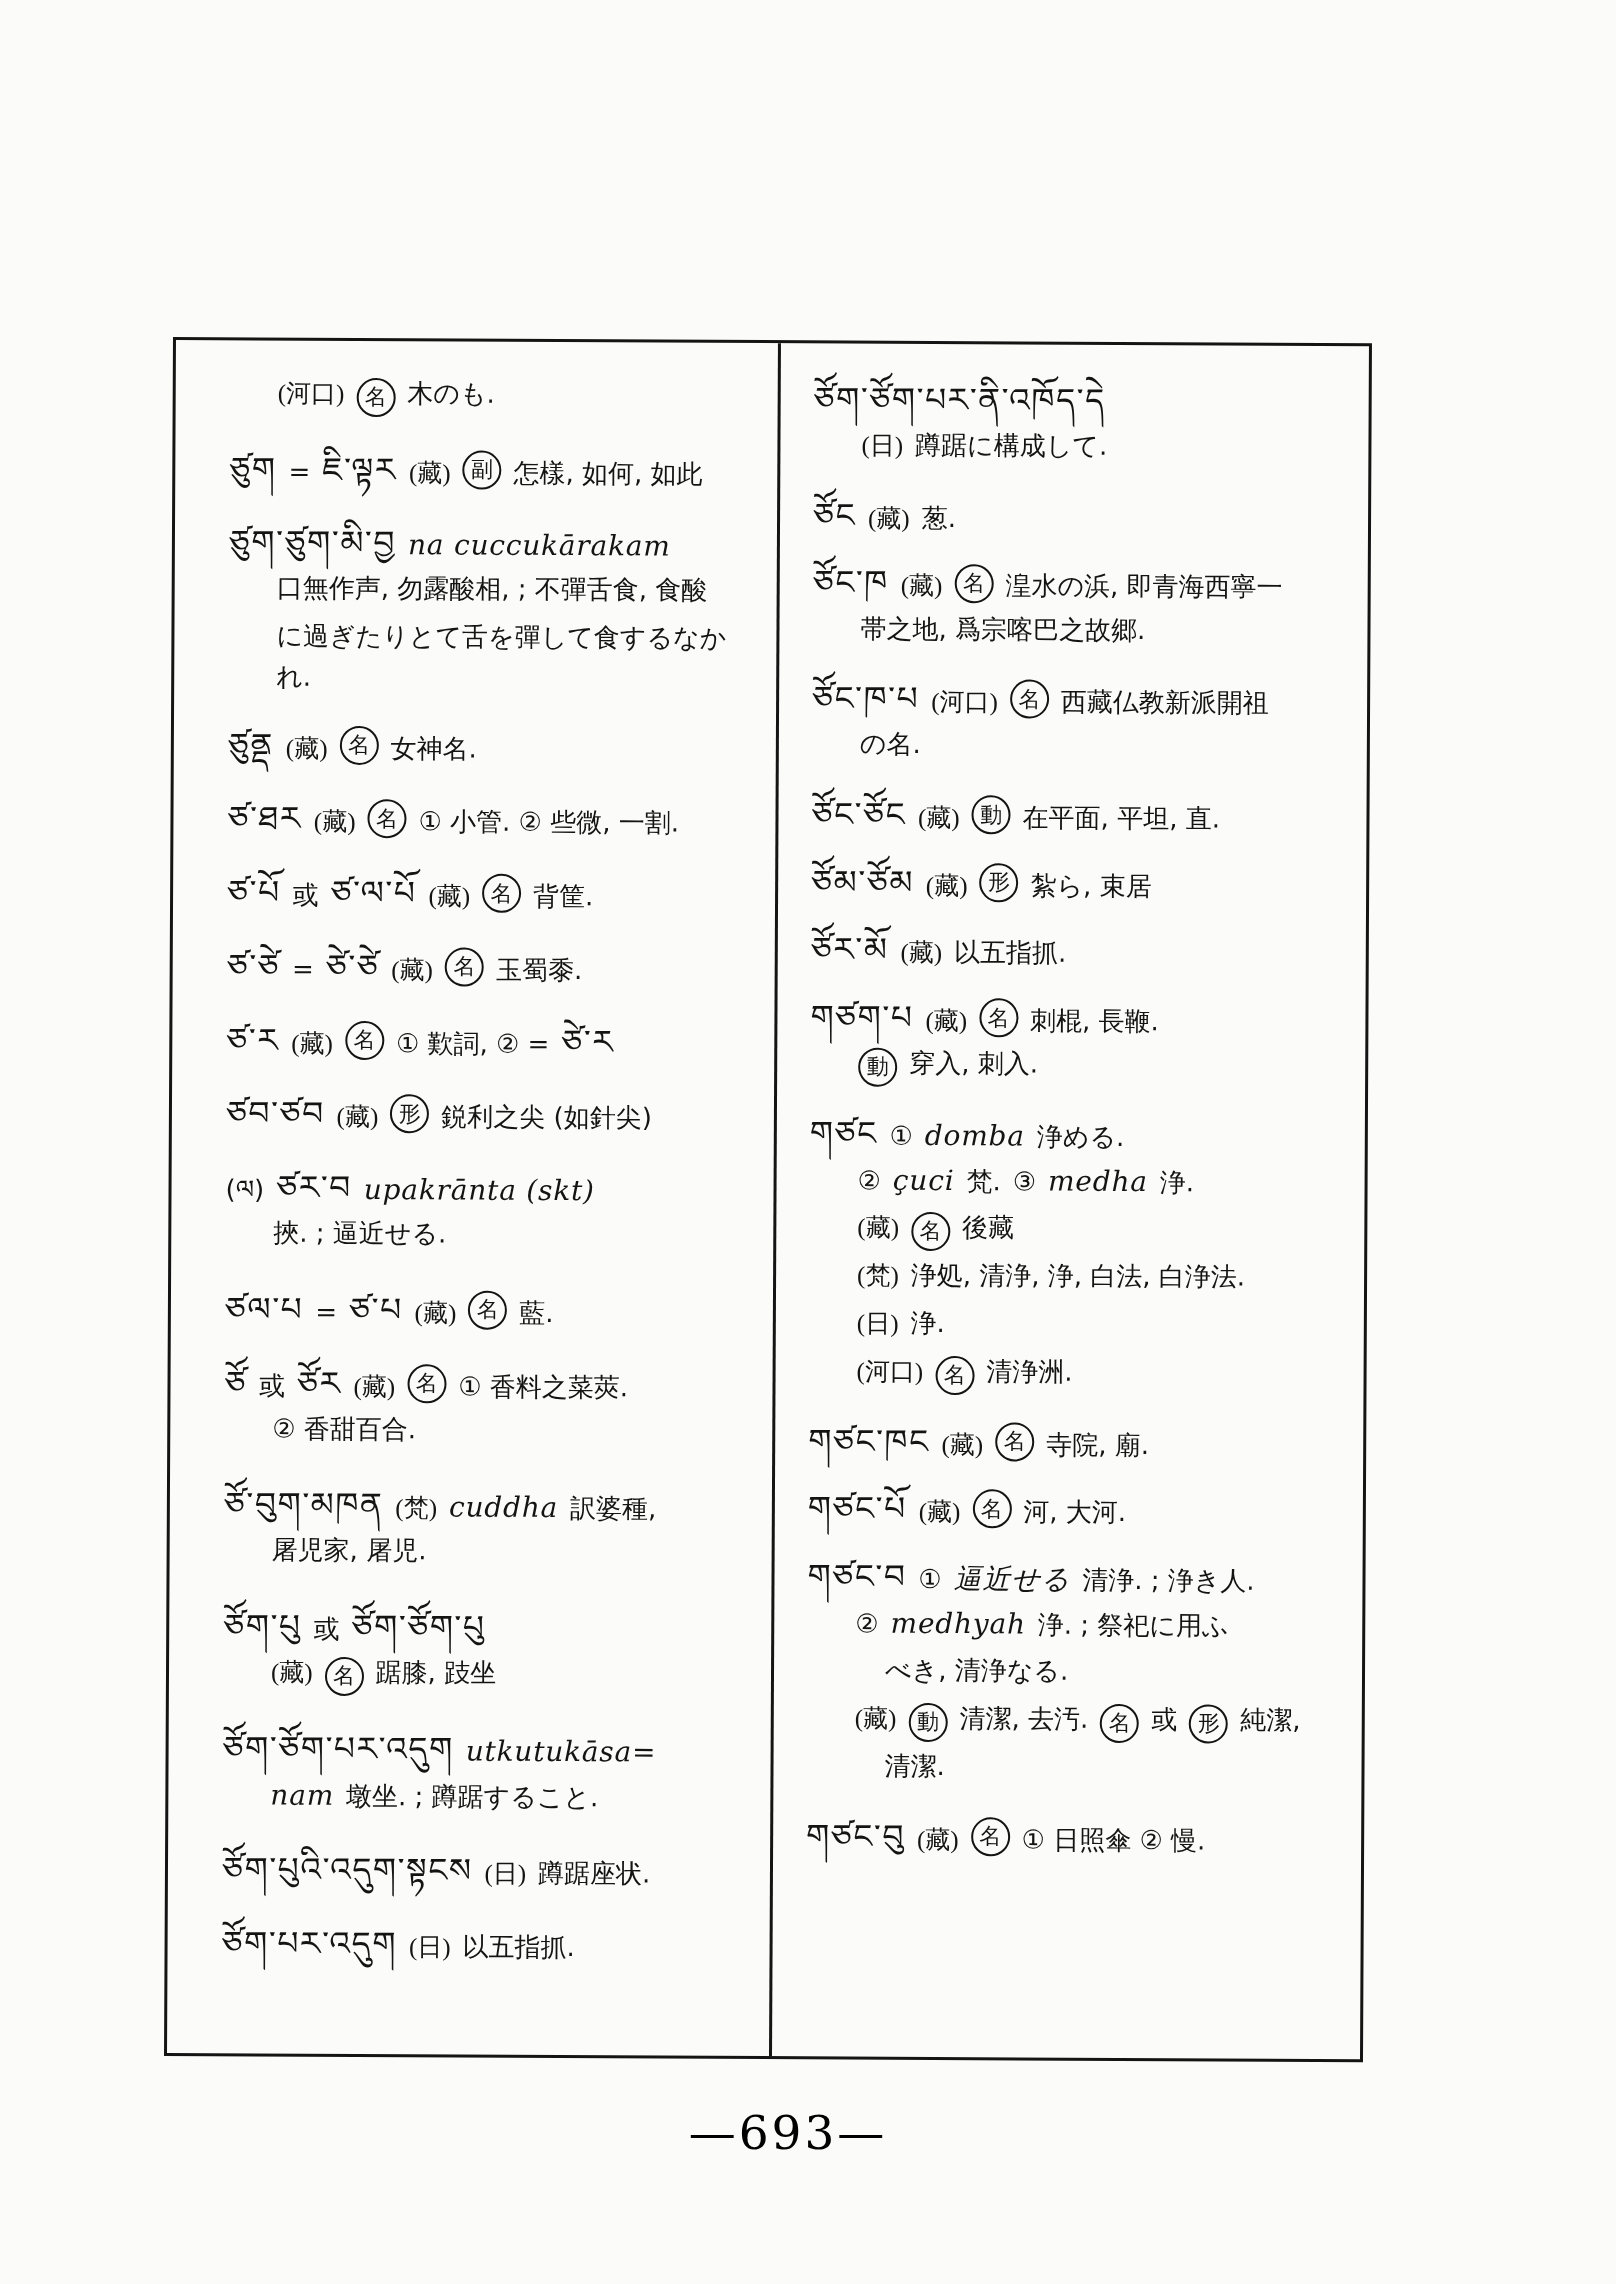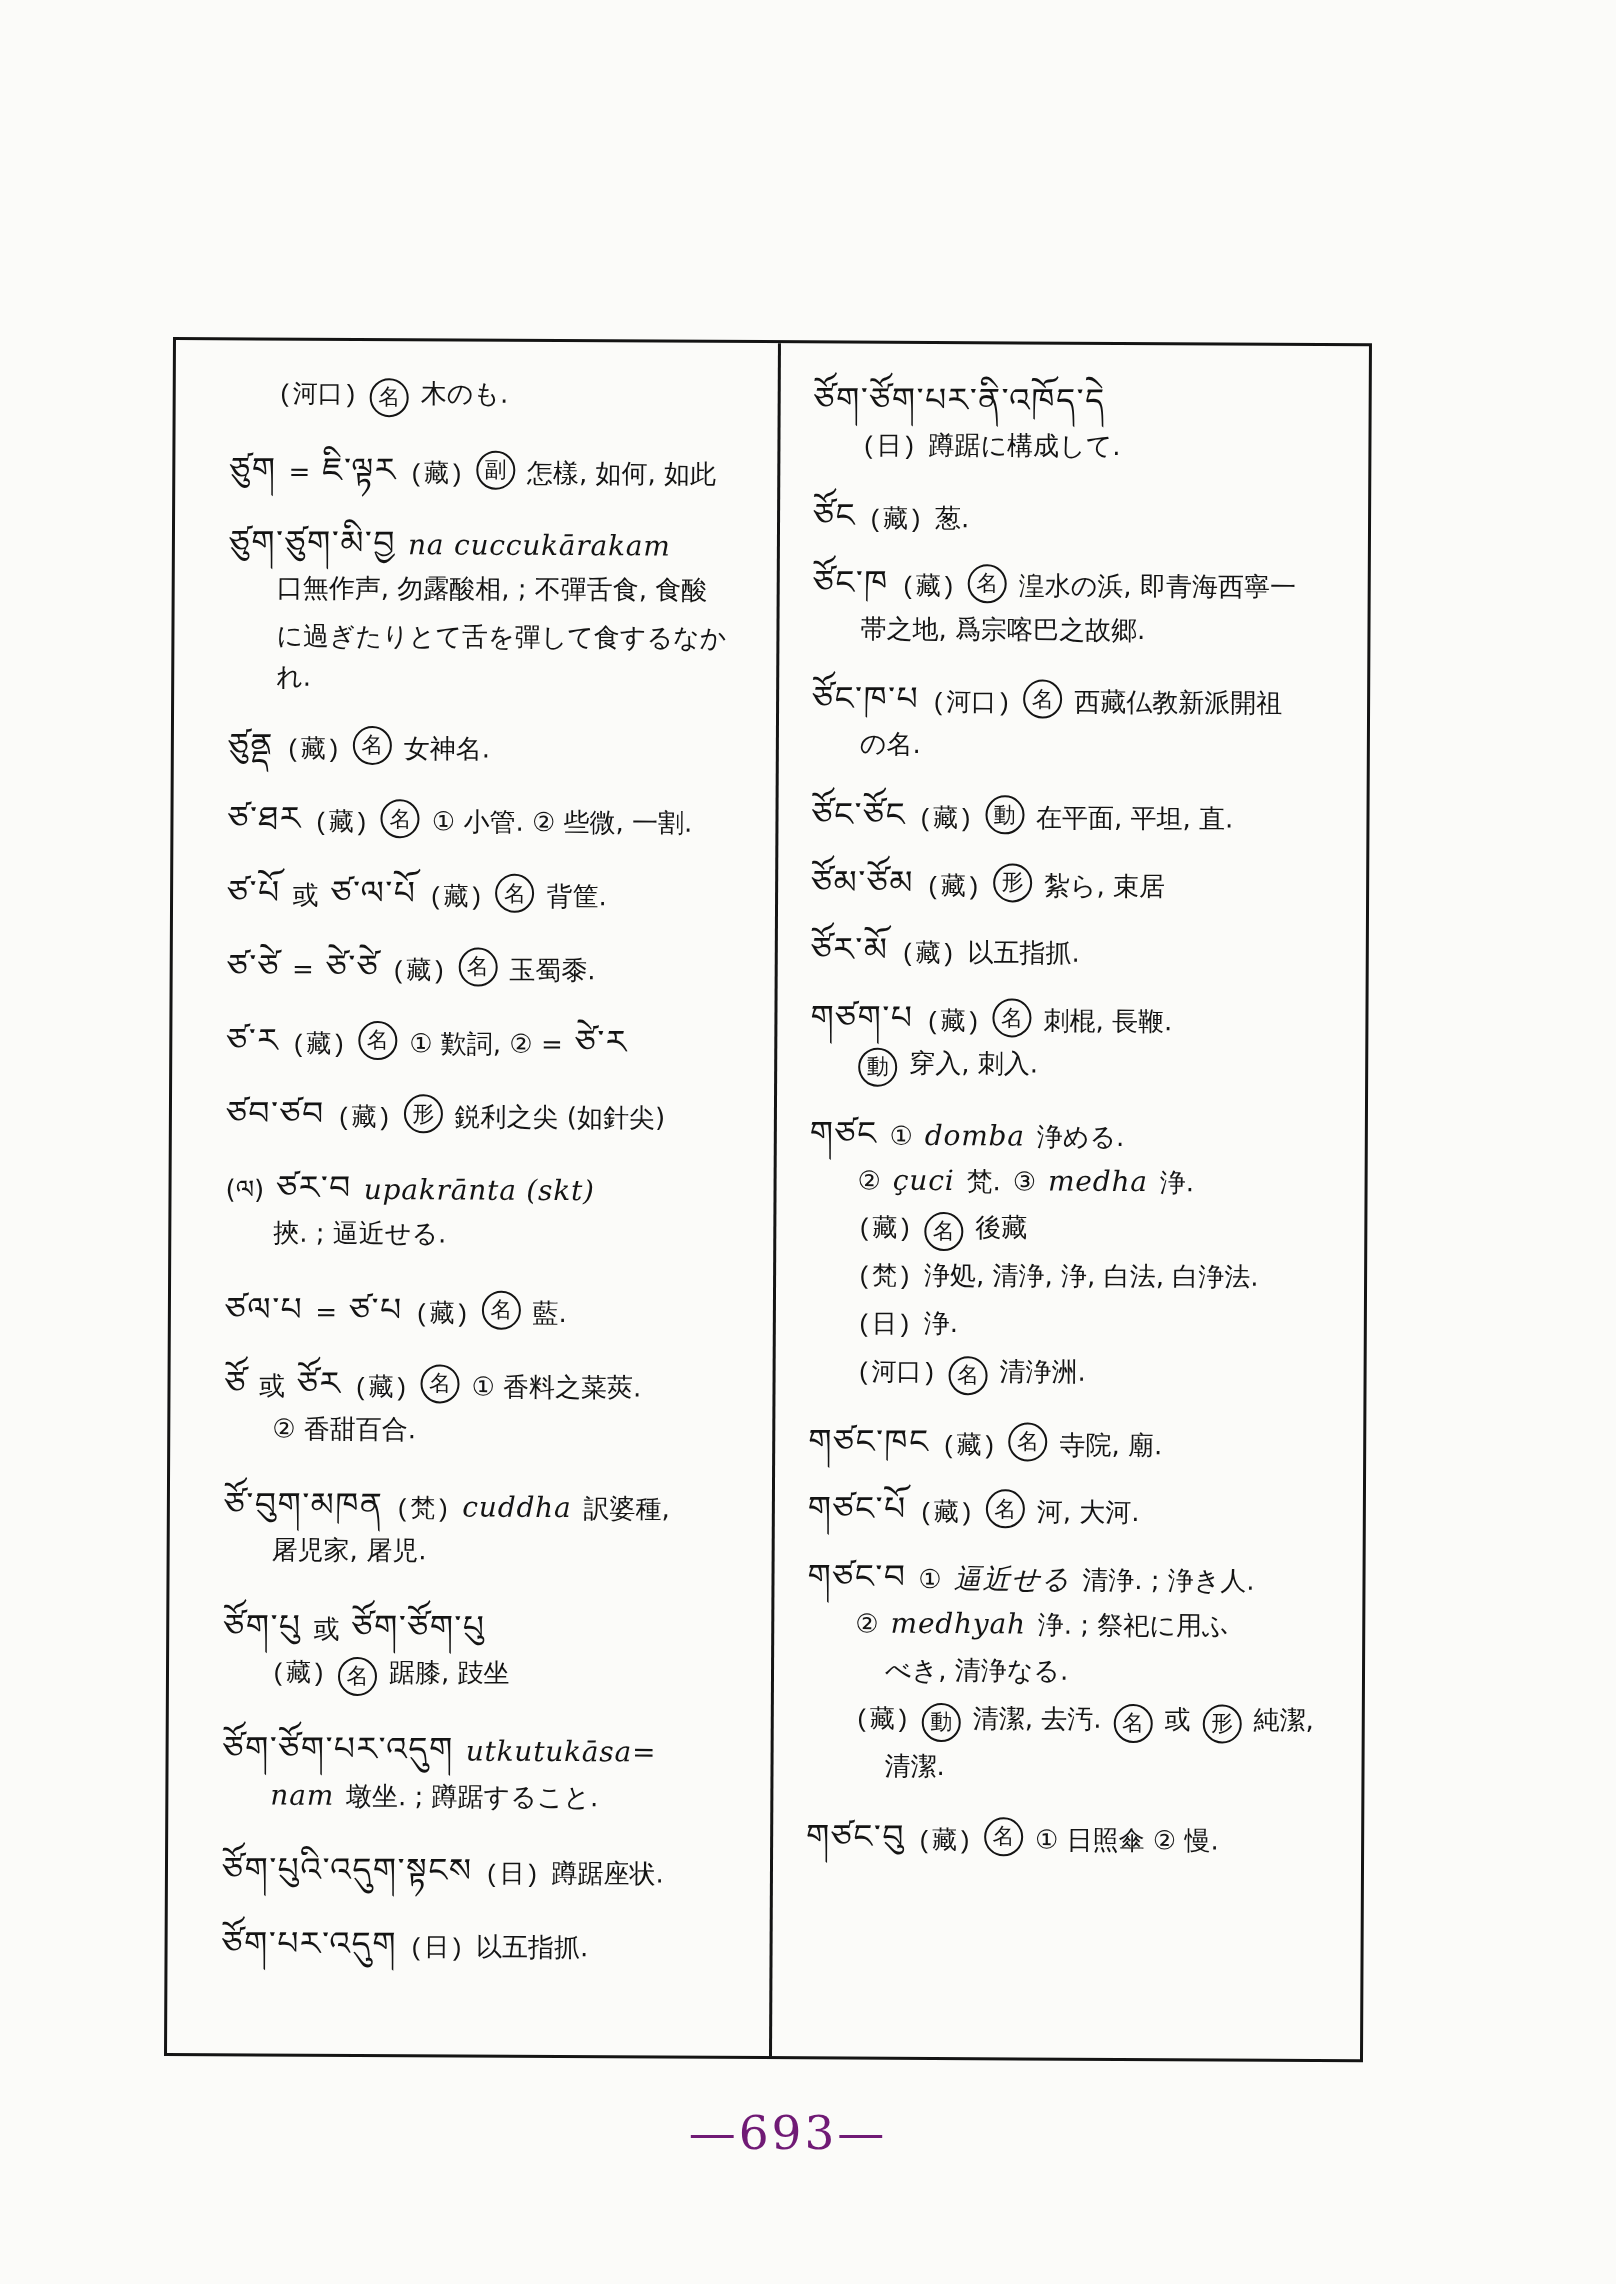--- a/index.html
+++ b/index.html
@@ -30,35 +30,35 @@
     column-gap:12px;row-gap:3px;min-height:48px;
     line-height:1.55;
   }
   .indent-1{margin-left:48px;}
   .indent-2{margin-left:78px;}
   .seg-tib{
     font-size:33px;letter-spacing:1.5px;font-weight:500;
     font-family:"DejaVu Sans",sans-serif;white-space:nowrap;
   }
   .seg-cjk{font-size:26px;font-family:"DejaVu Sans",sans-serif;}
-  .seg-src{font-size:25px;font-family:Liberation Mono, monospace;}
+  .seg-src{font-size:25px;font-family:Liberation Serif, serif;}
   .seg-lat{
     font-size:28px;font-style:italic;
     font-family:"DejaVu Serif",serif;letter-spacing:0.8px;
   }
   .seg-num{font-size:26px;}
   .seg-pos{
     display:inline-flex;align-items:center;justify-content:center;
     width:35px;height:35px;border:2.3px solid #141414;border-radius:50%;
     font-size:22px;line-height:1;align-self:center;flex:none;
   }
   .page-number{
     position:absolute;left:641px;top:2105px;width:294px;
     text-align:center;font-size:47px;letter-spacing:3px;
-    font-family:"DejaVu Serif",serif;color:#701a75;
+    font-family:"DejaVu Serif",serif;color:#000000;
   }
 </style>
 </head>
 <body>
 
 <div class="page">
   <div class="frame">
     <div class="divider"></div>
     <div class="col col-left" id="col-left">
         <div class="entry">

